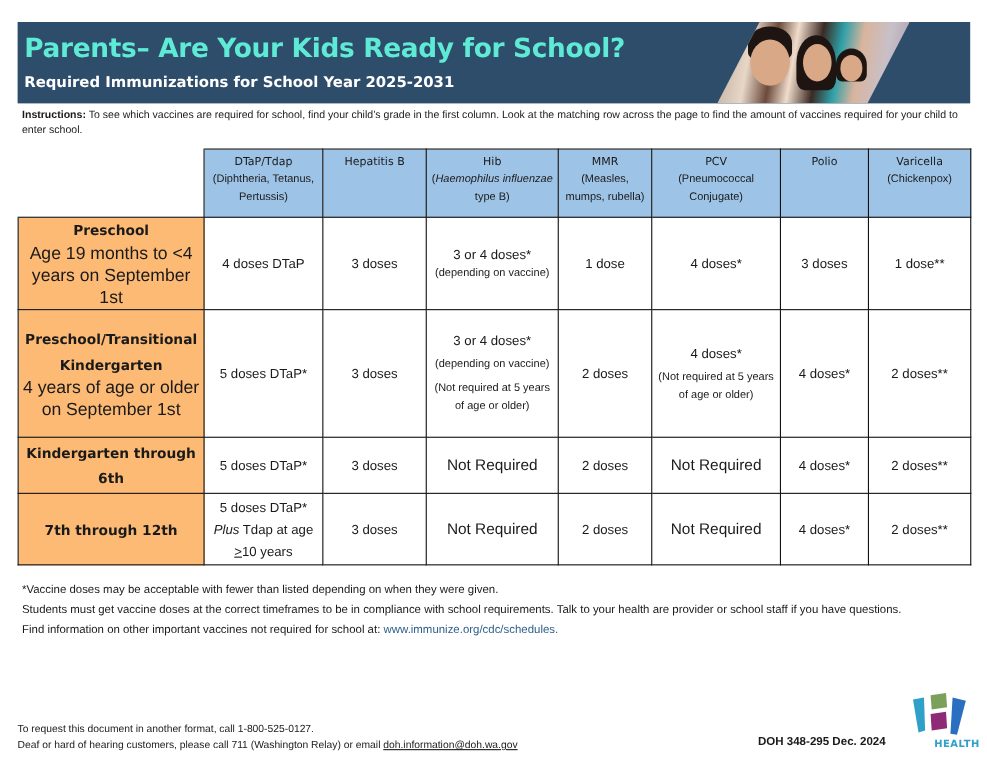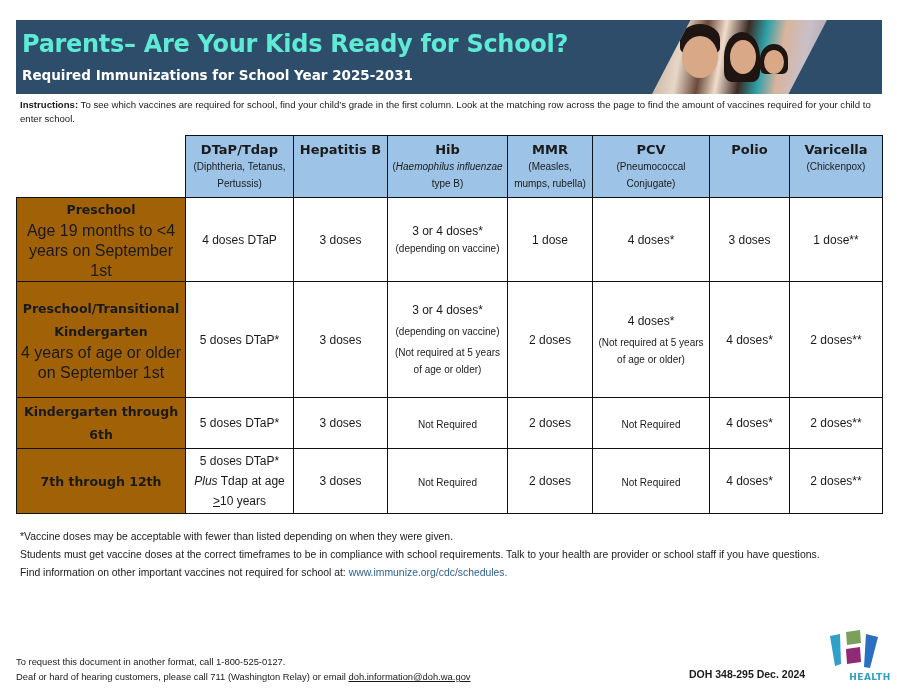--- a/index.html
+++ b/index.html
@@ -18,28 +18,28 @@
   .photo .hair { position: absolute; border-radius: 50% 50% 20% 20%; background: #1e1512; }
   .instructions { position: absolute; left: 20px; top: 98px; width: 862px; font-size: 9.6px;
                   line-height: 14px; font-family: "Liberation Sans", sans-serif; }
   .instructions b { font-weight: bold; }
   table.grid { position: absolute; left: 16px; top: 135px; border-collapse: collapse;
                font-family: "Liberation Sans", sans-serif; }
   table.grid td, table.grid th { border: 1.5px solid #111; text-align: center; vertical-align: middle;
                                  padding: 0 3px; font-weight: normal; }
   table.grid th.corner { border-top: none; border-left: none; background: #fff; }
   table.grid th.vhead { background: #9dc3e6; vertical-align: top; padding-top: 6px; }
-  .vname { font-size: 13px; font-weight: bold; display: block; font-family: "DejaVu Sans", sans-serif; }
+  .vname { font-size: 10px; font-weight: normal; display: block; font-family: "DejaVu Sans", sans-serif; }
   .vsub { font-size: 10px; display: block; line-height: 17px; margin-top: 1px; }
-  td.rowhead { background: #a16207; text-align: left; vertical-align: top; padding: 5px 4px; }
+  td.rowhead { background: #fdba74; text-align: left; vertical-align: top; padding: 5px 4px; }
   .gname { font-size: 12.5px; font-weight: bold; display: block; line-height: 23px; font-family: "DejaVu Sans", sans-serif; }
   .gsub { font-size: 16px; display: block; line-height: 20px; }
   .dose { font-size: 12px; display: block; line-height: 18px; }
   .note { font-size: 10px; display: block; line-height: 17px; }
-  .small { font-size: 10px; }
+  .small { font-size: 14px; }
   .footnotes { position: absolute; left: 20px; top: 528px; width: 862px; font-size: 10.4px; line-height: 18px;
                font-family: "Liberation Sans", sans-serif; }
   .footnotes p { margin: 0; }
   .link { color: #2e5f8a; text-decoration: none; }
   .bottom { position: absolute; left: 16px; top: 654px; font-size: 9.4px; line-height: 15px;
             font-family: "Liberation Sans", sans-serif; }
   .bottom p { margin: 0; }
   .email { text-decoration: underline; color: #1a1a1a; }
   .docid { position: absolute; left: 689px; top: 668px; font-size: 10.5px; font-weight: bold;
            font-family: "Liberation Sans", sans-serif; }

